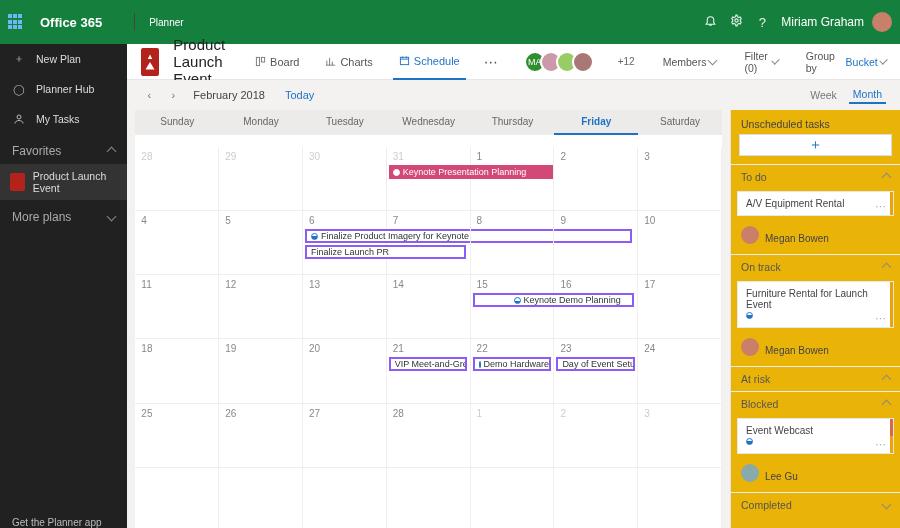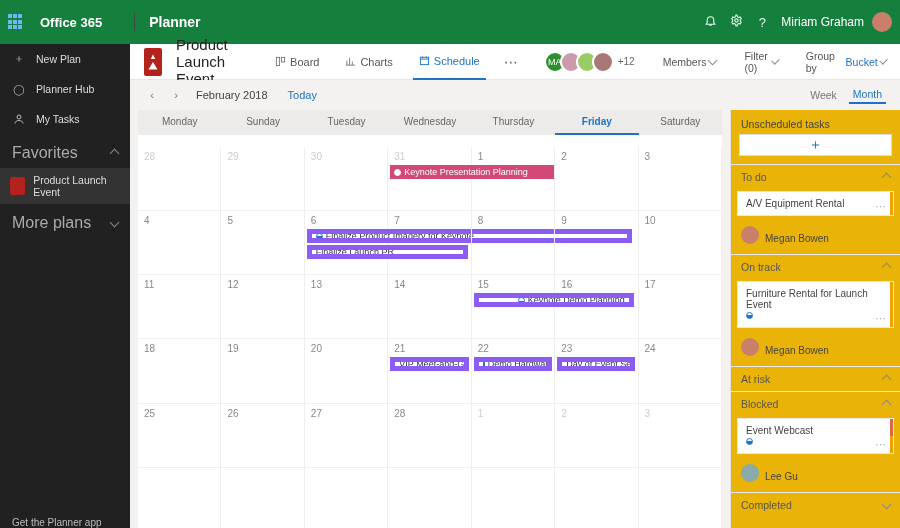--- a/index.html
+++ b/index.html
@@ -3,54 +3,54 @@
 <meta charset="utf-8">
 <style>
 * { margin:0; padding:0; box-sizing:border-box; font-family:"Segoe UI",Arial,sans-serif; }
 body { width:900px; height:528px; overflow:hidden; background:#f3f2f1; }
 
 
 .topbar { height:44px; background:#15803d; color:#fff; display:flex; align-items:center; padding:0 8px; font-size:12px; }
 .topbar .waffle { width:16px; height:16px; display:flex; flex-wrap:wrap; gap:1px; margin-right:16px; cursor:pointer;}
 .topbar .waffle span { width:4px; height:4px; background:#6cb8f7; }
 .topbar .brand { font-weight:600; margin-right:18px; font-size:13px;}
-.topbar .app { font-size:14px;font-weight:bold; }
+.topbar .app { font-size:10px; }
 .topbar .divider { width:1px; height:18px; background:#444; margin:0 14px;}
 .topbar .spacer { flex:1; }
 .topbar .ticon { width:26px; text-align:center; font-size:13px; cursor:pointer; opacity:.9;}
 .topbar .user { display:flex; align-items:center; gap:8px; margin-left:6px;}
 .avatar { width:20px; height:20px; border-radius:50%; background:#a77; display:inline-flex; align-items:center; justify-content:center; font-size:9px; color:#fff;}
 
 .shell { display:flex; height:496px; }
 
 
 .leftnav { width:130px; background:#212121; color:#ddd; display:flex; flex-direction:column; font-size:10.5px; }
 .leftnav .item { display:flex; align-items:center; gap:10px; padding:8px 12px; cursor:pointer; }
 .leftnav .icon { width:14px; height:14px; display:inline-flex; align-items:center; justify-content:center; color:#bbb;}
-.leftnav .section { padding:10px 12px 6px; font-size:16px; color:#aaa; display:flex; justify-content:space-between; align-items:center;}
+.leftnav .section { padding:10px 12px 6px; font-size:12px; color:#aaa; display:flex; justify-content:space-between; align-items:center;}
 .leftnav .fav { display:flex; align-items:center; gap:8px; padding:6px 10px; background:#333; cursor:pointer;}
 .leftnav .fav .sq { width:18px; height:18px; background:#b4231b; border-radius:2px;}
 .leftnav .footer { margin-top:auto; padding:12px; font-size:10px; color:#bbb; cursor:pointer;}
 
 
 .main { flex:1; display:flex; flex-direction:column; }
 
 
 .planhdr { height:36px; background:#fff; display:flex; align-items:center; padding:0 14px; gap:14px; border-bottom:1px solid #e6e6e6; font-size:11px; color:#555;}
 .planhdr .logo { width:28px; height:28px; background:#b4231b; border-radius:2px; display:flex; align-items:center; justify-content:center;}
 .planhdr .logo svg { width:18px; height:18px; fill:#fff;}
 .planhdr .title { font-size:15px; color:#222; font-weight:400;}
 .planhdr .tab { display:flex; align-items:center; gap:4px; padding:0 6px; height:36px; cursor:pointer; color:#555;}
 .planhdr .tab.active { color:#1e73c7; border-bottom:2px solid #1e73c7; }
 .planhdr .more { font-size:14px; cursor:pointer; padding:0 4px;}
 .planhdr .spacer{flex:1;}
 .planhdr .people { display:flex; align-items:center;}
 .planhdr .people .avatar{ width:22px; height:22px; border:2px solid #fff; margin-left:-6px;}
 .planhdr .people .avatar.g{background:#2f8f2f;}
-.planhdr .people .count{ font-size:10px; color:#666; margin-left:4px;}
+.planhdr .people .count{ font-size:10px; color:#666; margin-left:24px;}
 .planhdr .rtbtn{ display:flex; align-items:center; gap:3px; font-size:10.5px; color:#555; cursor:pointer; margin-left:14px;}
 .chev { display:inline-block; width:7px; height:7px; border-right:1px solid #888; border-bottom:1px solid #888; transform:rotate(45deg); margin-bottom:2px;}
 
 
 .caltb { height:30px; display:flex; align-items:center; padding:0 14px; gap:8px; font-size:11px; background:#f3f2f1;}
 .caltb .navbtn{ width:16px; height:16px; display:flex; align-items:center; justify-content:center; color:#777; cursor:pointer;}
 .caltb .month{ color:#444; margin-left:4px;}
 .caltb .today{ color:#1e73c7; margin-left:12px; cursor:pointer;}
 .caltb .spacer{flex:1;}
 .caltb .view{ font-size:10.5px; color:#777; padding:2px 4px; cursor:pointer;}
@@ -61,21 +61,21 @@
 
 
 .cal { flex:1; display:flex; flex-direction:column; background:#fff; margin:0 8px 8px 8px;}
 .cal .dayhdr { display:grid; grid-template-columns:repeat(7,1fr); font-size:10px; color:#666; text-align:center; background:#ecebe9;}
 .cal .dayhdr div{ padding:6px 0;}
 .cal .dayhdr .fri{ color:#1e73c7; font-weight:600; border-bottom:2px solid #1e73c7;}
 .cal .grid{ flex:1; display:grid; grid-template-columns:repeat(7,1fr); grid-template-rows:repeat(6,1fr);margin-top:12px;}
 .cell{ border-right:1px solid #f1efee; border-bottom:1px solid #f1efee; padding:4px 6px; font-size:10px; position:relative;}
 .cell .num{ color:#888; }
 .cell .num.out{ color:#ccc;}
-.evt{ position:absolute; height:14px; font-size:9px; display:flex; align-items:center; padding:0 4px; overflow:hidden; white-space:nowrap; color:#333; background:#fff; border:5px solid #8b5cf6;}
+.evt{ position:absolute; height:14px; font-size:9px; display:flex; align-items:center; padding:0 4px; overflow:hidden; white-space:nowrap; color:#333; background:#fff; border:2px solid #8b5cf6;}
 .evt.pink{ background:#d24877; color:#fff; border:none;}
 .dot{ width:7px; height:7px; border-radius:50%; display:inline-block; margin-right:3px; background:linear-gradient(to bottom,#fff 0 50%,#1e73c7 50% 100%); border:1px solid #1e73c7;}
 
 
 .rpanel{ width:170px; background:#eab308; border-left:1px solid #e4e2e0; display:flex; flex-direction:column; font-size:10.5px; overflow-y:auto;}
 .rpanel .ttl{ padding:8px 10px 4px; color:#444;}
 .addbox{ margin:0 8px 8px; height:22px; background:#fff; border:1px solid #ddd; display:flex; align-items:center; justify-content:center; color:#1e73c7; font-size:14px; cursor:pointer;}
 .sect{ padding:6px 10px; color:#555; display:flex; justify-content:space-between; align-items:center; cursor:pointer; border-top:1px solid #ececec;}
 .chev-up{ display:inline-block; width:7px; height:7px; border-right:1px solid #888; border-bottom:1px solid #888; transform:rotate(-135deg);}
 .card{ margin:2px 6px 6px; background:#fff; border:1px solid #e8e8e8; padding:6px 8px; position:relative; font-size:10px; color:#444;}
@@ -212,22 +212,22 @@
       <span class="month">February 2018</span>
       <span class="today">Today</span>
       <span class="spacer"></span>
       <span class="view">Week</span>
       <span class="view active">Month</span>
     </div>
 
     <div class="content">
       <div class="cal">
         <div class="dayhdr">
+          <div>Sunday</div>
           <div>Monday</div>
-          <div>Sunday</div>
           <div>Tuesday</div>
           <div>Wednesday</div>
           <div>Thursday</div>
           <div class="fri">Friday</div>
           <div>Saturday</div>
         </div>
         <div class="grid">
 
           <div class="cell"><span class="num out">28</span></div>
           <div class="cell"><span class="num out">29</span></div>

